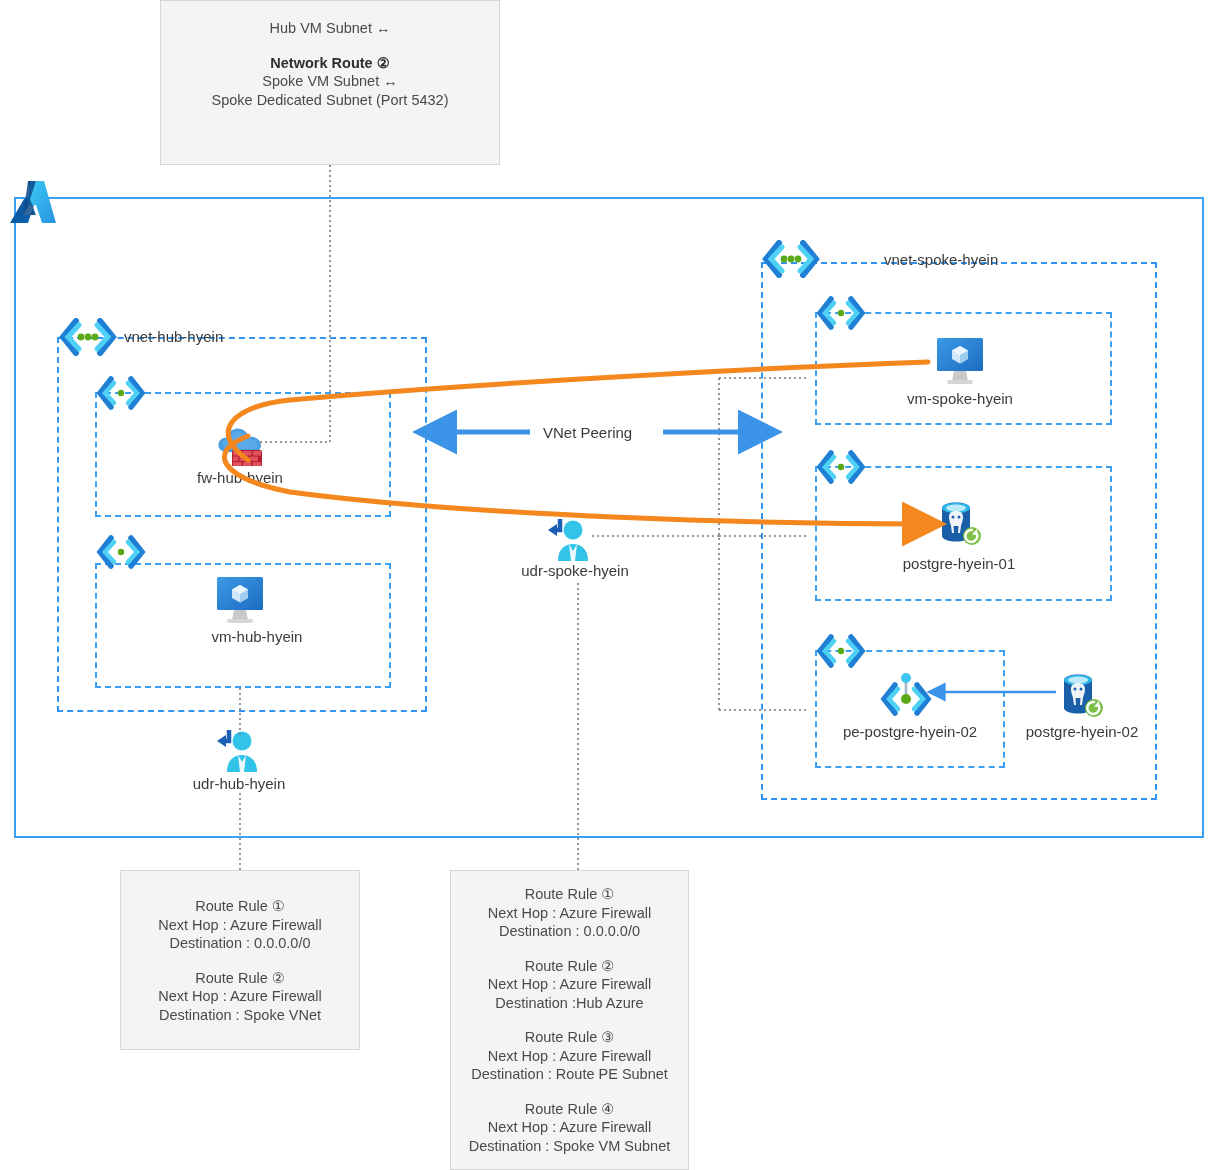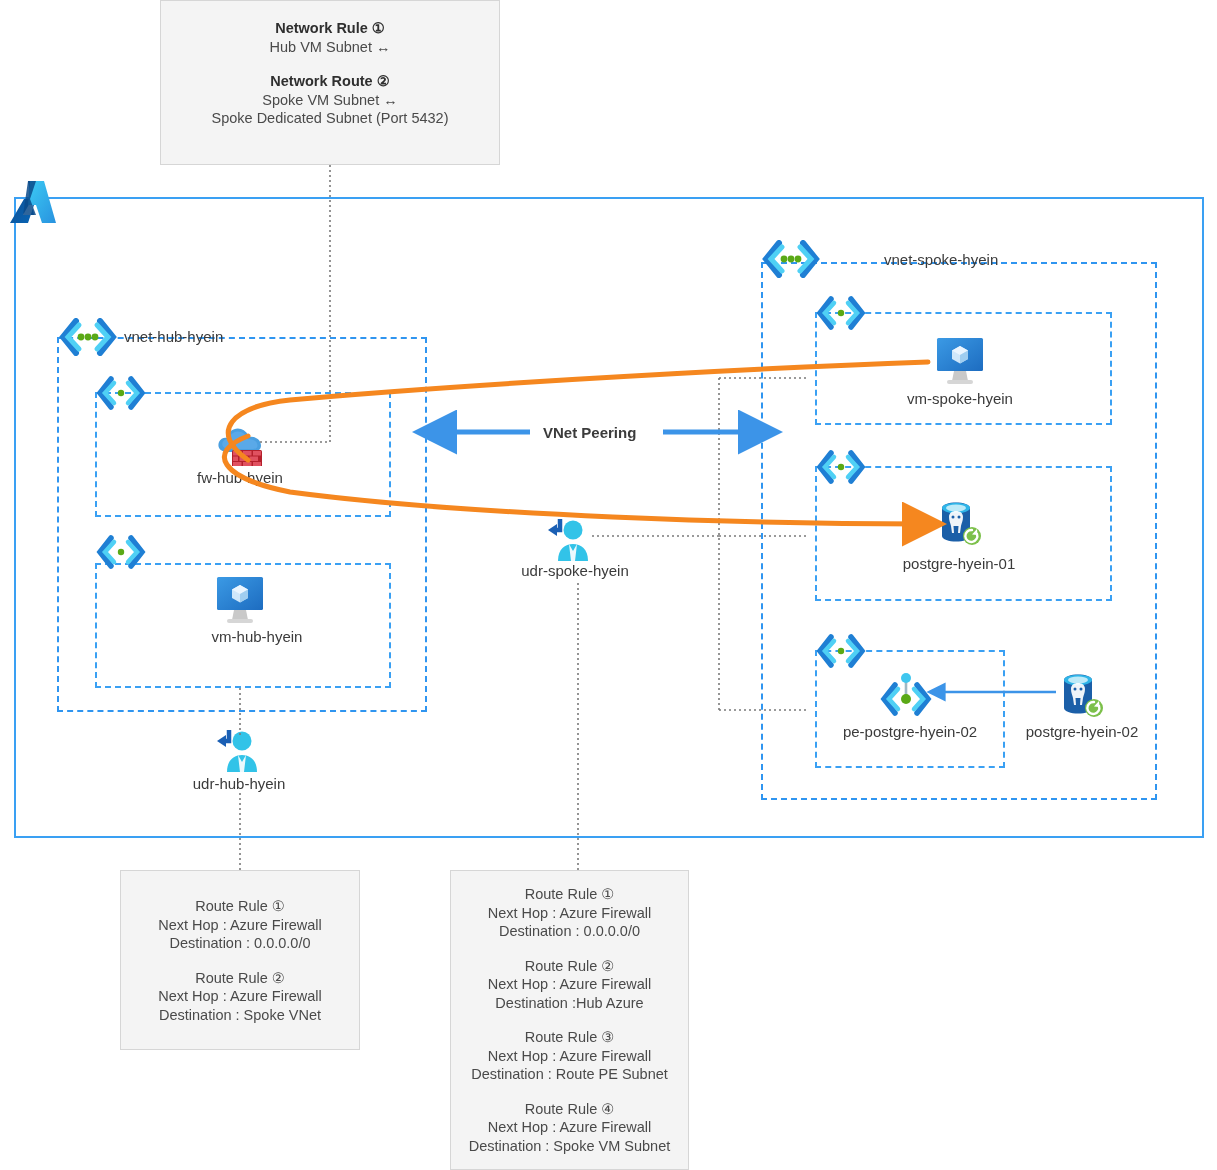--- a/index.html
+++ b/index.html
@@ -74,39 +74,37 @@
 
   .node-icon {
     position: absolute;
   }
 
   .peering-label {
     position: absolute;
     font-size: 15px;
     color: #3b3b3b;
     white-space: nowrap;
-    font-weight: bold;
   }
 
   svg.overlay {
     position: absolute;
     left: 0; top: 0;
     width: 1217px; height: 1170px;
     pointer-events: none;
     overflow: visible;
   }
 </style>
 </head>
 <body>
 
 <div id="canvas">
 
   <div class="note-box" style="left:160px; top:0px; width:340px; height:165px; padding-top:18px;">
     <div class="note-group">
-      <div class="note-title">Network Rule ①</div>
       <div>Hub VM Subnet ↔</div>
     </div>
     <div class="note-gap"></div>
     <div class="note-group">
       <div class="note-title">Network Route ②</div>
       <div>Spoke VM Subnet ↔</div>
       <div>Spoke Dedicated Subnet (Port 5432)</div>
     </div>
   </div>
 

